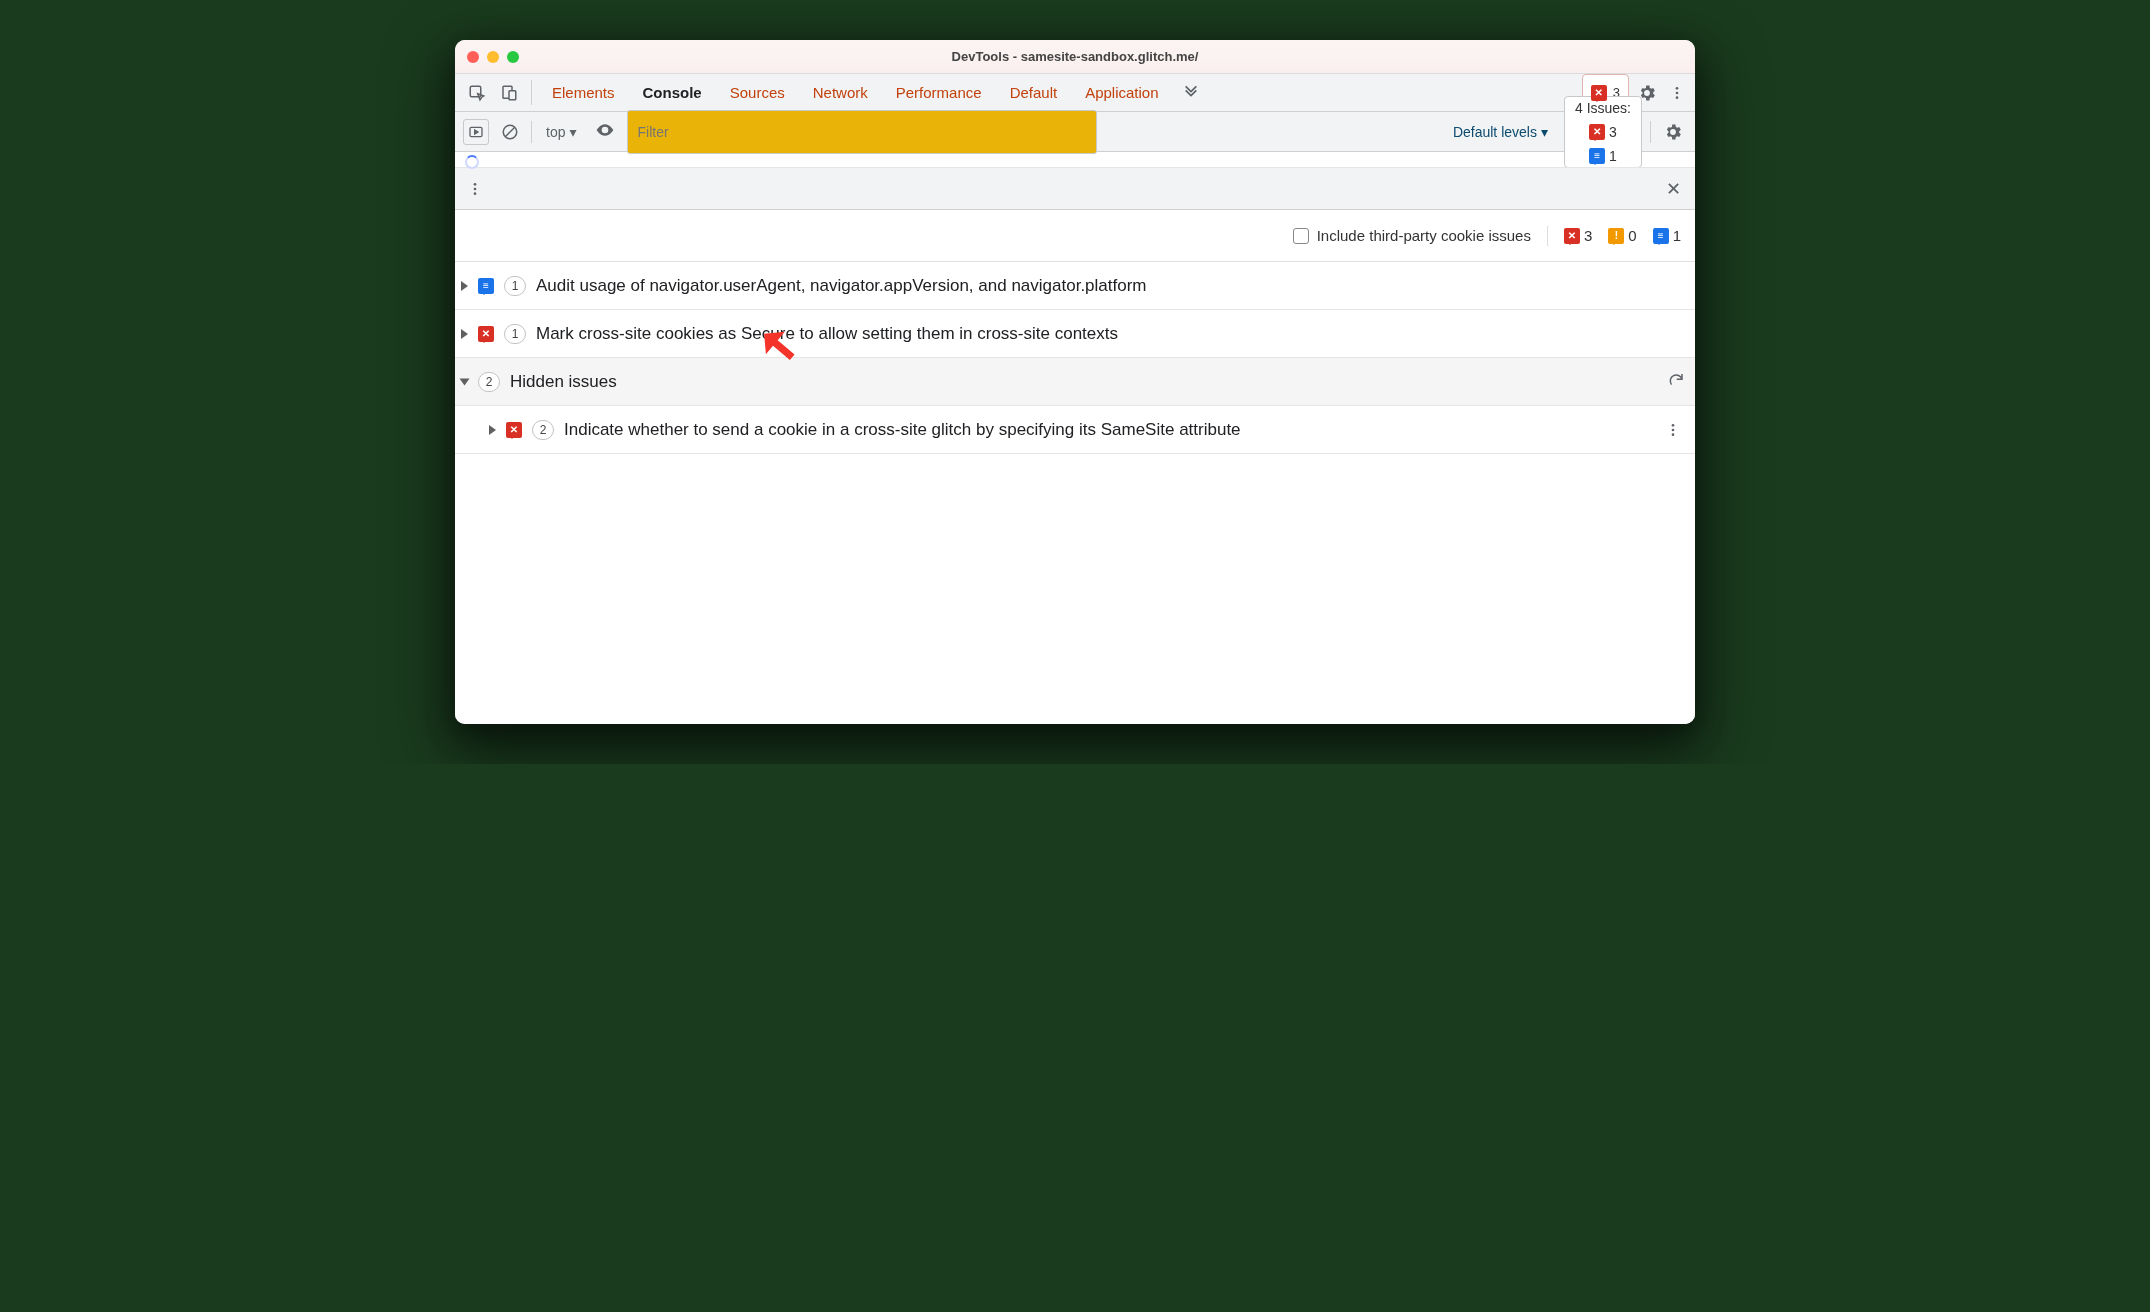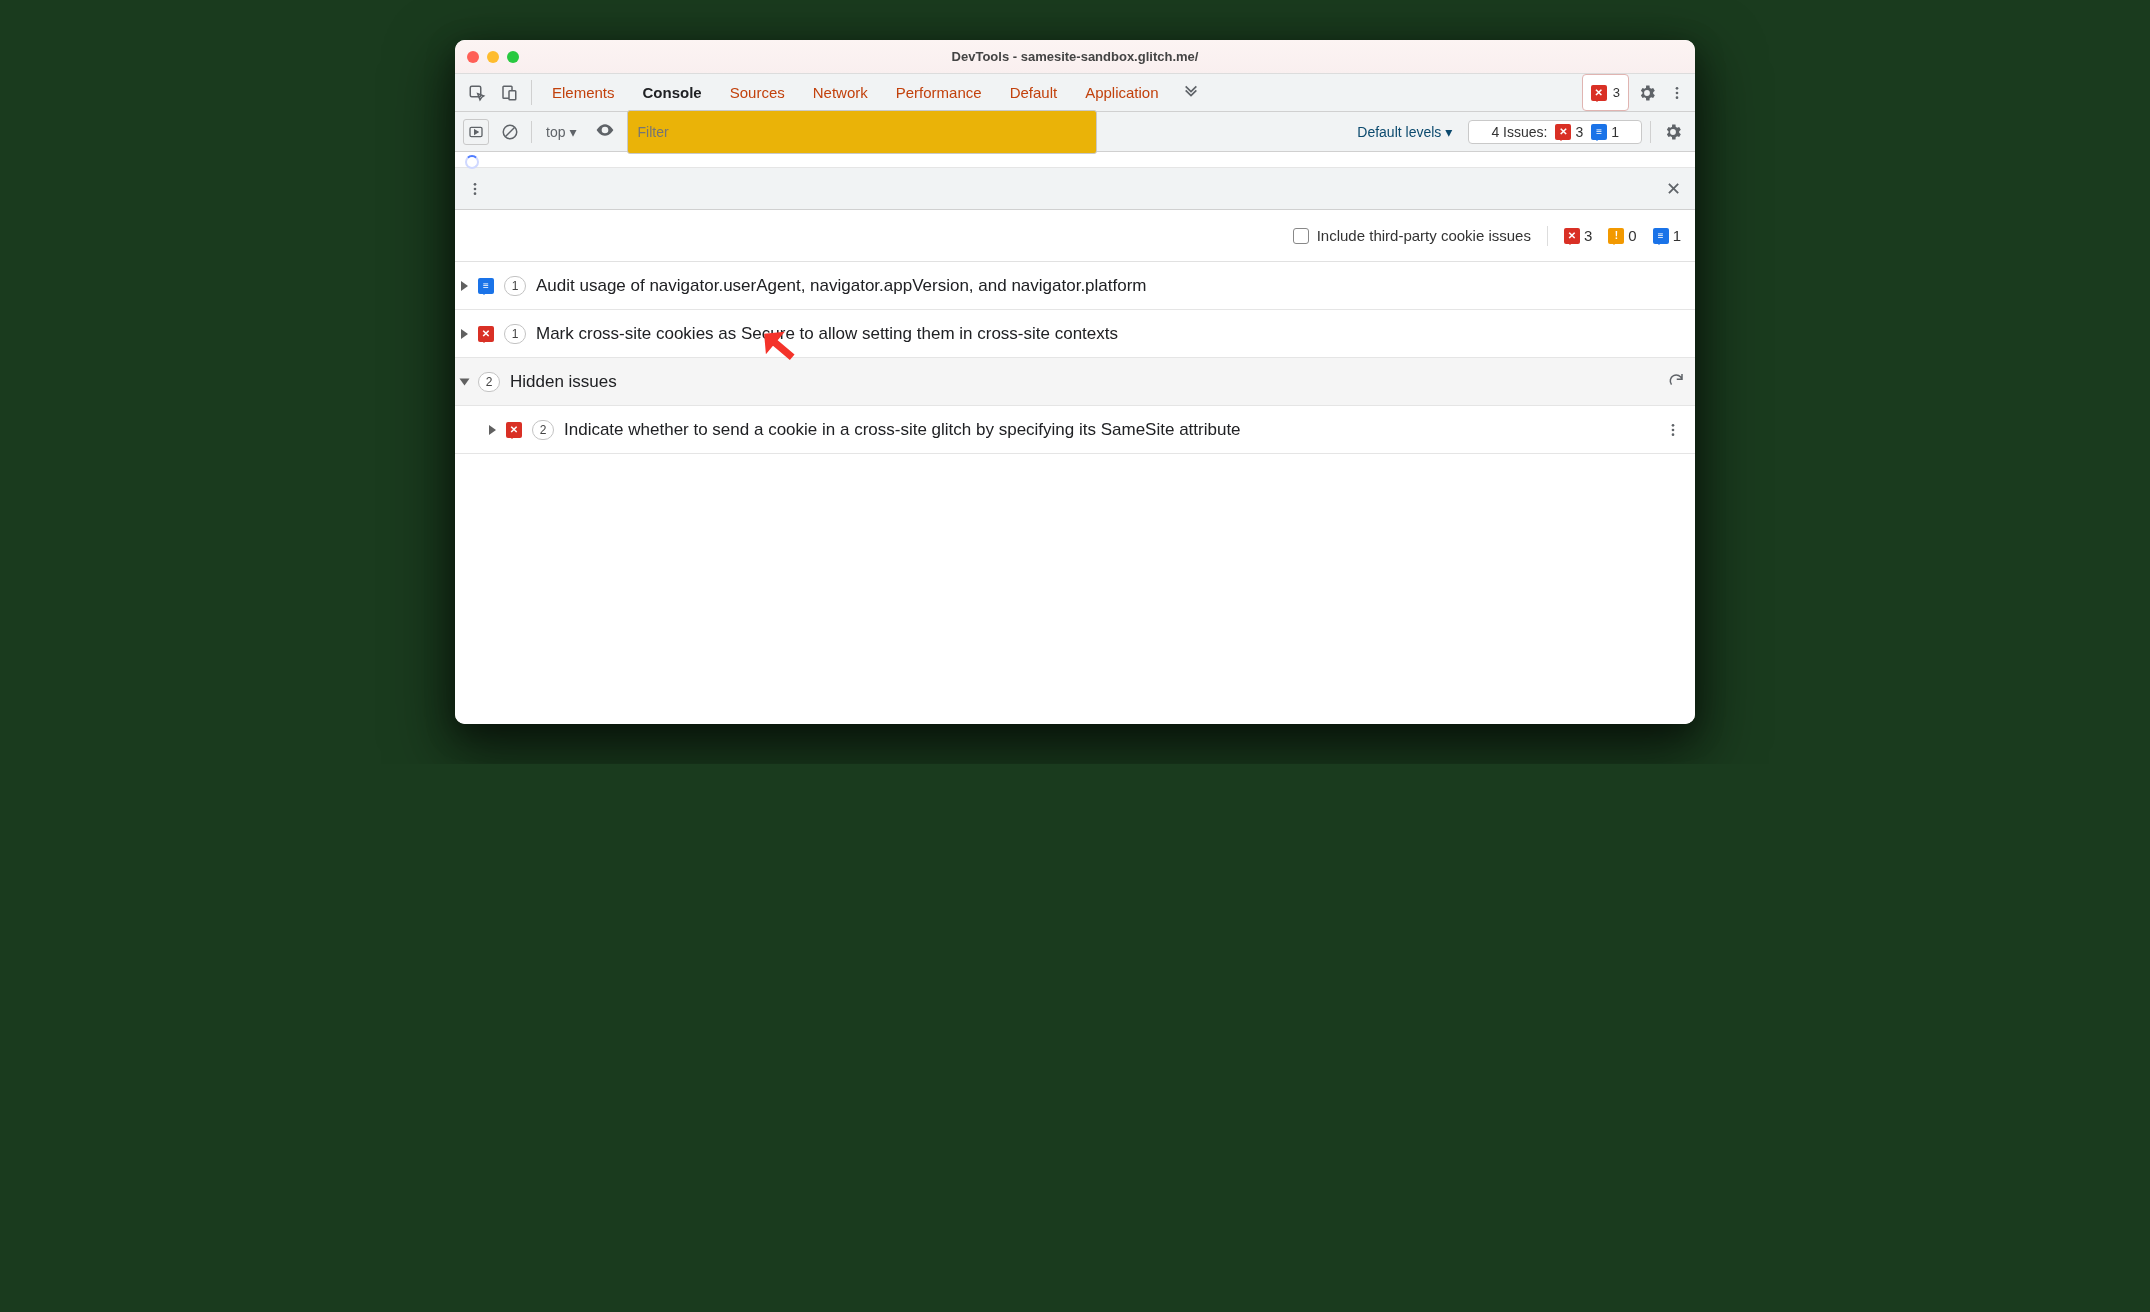--- a/index.html
+++ b/index.html
@@ -96,21 +96,21 @@
     padding: 0 6px;
   }
   .eye { color:#5f6368; font-size:16px; padding:0 4px;}
   .filter {
     flex: 0 0 470px; height: 44px; border:1px solid #c9c9c9; border-radius:3px;
     background:#eab308; padding: 0 10px; font-size:14px; color:#5f6368;
   }
   .levels { display:flex; align-items:center; gap:4px; color:#0c4a6e; font-size:14px; padding:0 8px;}
   .issues-box {
     display:flex; align-items:center; gap:8px; border:1px solid #c9c9c9; border-radius:4px;
-    background:#fff; padding: 3px 22px; font-size:14px; color:#333;
+    background:#fff; padding: 3px 10px; font-size:14px; color:#333;flex-direction:column;
   }
   .count-pair{ display:inline-flex; align-items:center; gap:4px;}
   
   .spinner-row { height:16px; border-bottom:1px solid #e5e5e5; position:relative;}
   .spinner-row::before{
     content:""; position:absolute; left:10px; top:3px; width:10px; height:10px;
     border:2px solid #cfd8ff; border-top-color:#4f7cff; border-radius:50%;
   }
   
   .drawer-head {

